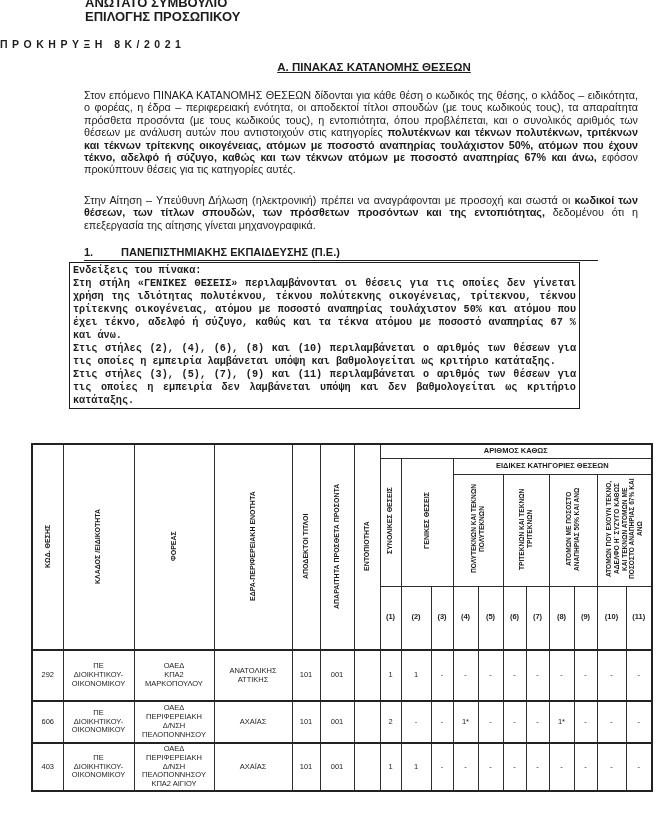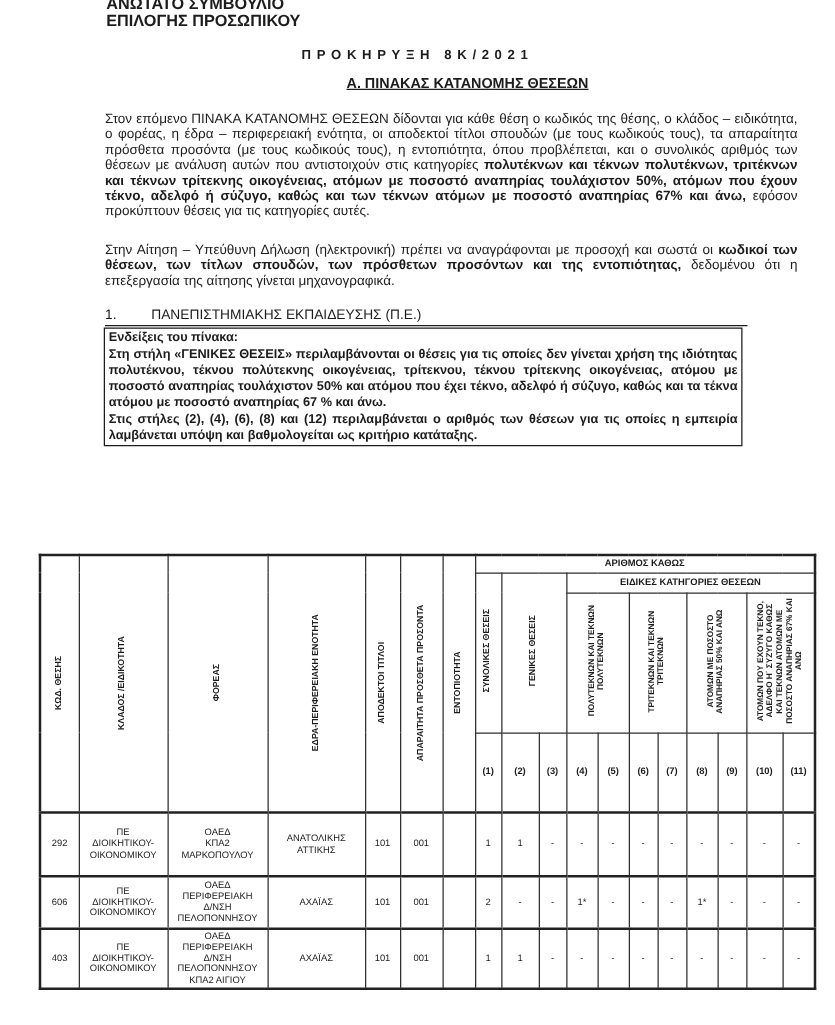--- a/index.html
+++ b/index.html
@@ -1,35 +1,35 @@
 <!DOCTYPE html>
 <html><head>
 <meta charset="utf-8">
 <style>
   html,body{margin:0;padding:0;}
   body{
     width:668px;height:820px;background:#ffffff;position:relative;overflow:hidden;
     font-family:"Liberation Sans","DejaVu Sans",sans-serif;color:#1c1c1c;
   }
   .letterhead{position:absolute;left:85px;top:-4px;font-weight:bold;font-size:13px;line-height:14px;}
-  .doc-title{position:absolute;left:0;top:38px;width:668px;text-align:center;
+  .doc-title{position:absolute;left:0;top:38px;width:668px;text-align:left;
     font-weight:bold;font-size:10.5px;letter-spacing:4.5px;}
   .main-title{position:absolute;left:0;top:61px;width:668px;text-align:center;
     font-weight:bold;font-size:11.5px;text-decoration:underline;padding-left:40px;}
   .para{position:absolute;left:84px;width:554px;text-align:justify;
     font-size:10.8px;line-height:12.4px;}
   #para1{top:89px;}
   #para2{top:194px;}
   .para b{font-weight:bold;}
   .section-heading{position:absolute;left:84px;top:246px;width:514px;
-    font-weight:normal;font-size:11px;border-bottom:1.5px solid #1c1c1c;padding-bottom:2px;}
+    font-weight:bold;font-size:11px;border-bottom:1.5px solid #1c1c1c;padding-bottom:2px;}
   .section-heading .num{display:inline-block;width:37px;}
-  .notes-box{position:absolute;left:83px;top:262px;width:503px;
+  .notes-box{position:absolute;left:69px;top:262px;width:503px;
     border:1.5px solid #1c1c1c;padding:1px 3px;
-    font-weight:bold;font-size:10.2px;line-height:13px;text-align:justify;}
+    font-weight:bold;font-size:10.2px;line-height:13px;text-align:justify;font-family:Liberation Mono, monospace;}
   .notes-box p{margin:0;}
   
   table.pos{position:absolute;left:31px;top:443px;width:620px;
     border-collapse:collapse;table-layout:fixed;border:2px solid #222;}
   table.pos td{border:1px solid #2e2e2e;padding:1px;vertical-align:middle;
     text-align:center;font-size:7.5px;line-height:8.8px;overflow:hidden;}
   td.band{font-weight:bold;font-size:7.3px;}
   tr.hrow1{height:14px;}
   tr.hrow2{height:16px;}
   tr.hrow3{height:112px;}
@@ -61,21 +61,22 @@
 
 <div class="para" id="para2"><span>Στην Αίτηση – Υπεύθυνη Δήλωση (ηλεκτρονική) πρέπει να αναγράφονται με προσοχή και σωστά οι </span><b>κωδικοί των θέσεων, των τίτλων σπουδών, των πρόσθετων προσόντων και της εντοπιότητας,</b><span> δεδομένου ότι η επεξεργασία της αίτησης γίνεται μηχανογραφικά.</span></div>
 
 <div class="section-heading">
   <span class="num">1.</span><span>ΠΑΝΕΠΙΣΤΗΜΙΑΚΗΣ ΕΚΠΑΙΔΕΥΣΗΣ (Π.Ε.)</span>
 </div>
 
 <div class="notes-box">
   <p>Ενδείξεις του πίνακα:</p>
   <p>Στη στήλη «ΓΕΝΙΚΕΣ ΘΕΣΕΙΣ» περιλαμβάνονται οι θέσεις για τις οποίες δεν γίνεται χρήση της ιδιότητας πολυτέκνου, τέκνου πολύτεκνης οικογένειας, τρίτεκνου, τέκνου τρίτεκνης οικογένειας, ατόμου με ποσοστό αναπηρίας τουλάχιστον 50% και ατόμου που έχει τέκνο, αδελφό ή σύζυγο, καθώς και τα τέκνα ατόμου με ποσοστό αναπηρίας 67 % και άνω.</p>
-  <p>Στις στήλες (2), (4), (6), (8) και (12) περιλαμβάνεται ο αριθμός των θέσεων για τις οποίες η εμπειρία λαμβάνεται υπόψη και βαθμολογείται ως κριτήριο κατάταξης.</p>
+  <p>Στις στήλες (2), (4), (6), (8) και (10) περιλαμβάνεται ο αριθμός των θέσεων για τις οποίες η εμπειρία λαμβάνεται υπόψη και βαθμολογείται ως κριτήριο κατάταξης.</p>
+  <p>Στις στήλες (3), (5), (7), (9) και (11) περιλαμβάνεται ο αριθμός των θέσεων για τις οποίες η εμπειρία δεν λαμβάνεται υπόψη και δεν βαθμολογείται ως κριτήριο κατάταξης.</p>
 </div>
 
 <table class="pos">
   <colgroup>
     <col style="width:31px">
       <col style="width:71px">
       <col style="width:80px">
       <col style="width:78px">
     <col style="width:28px">
       <col style="width:34px">

